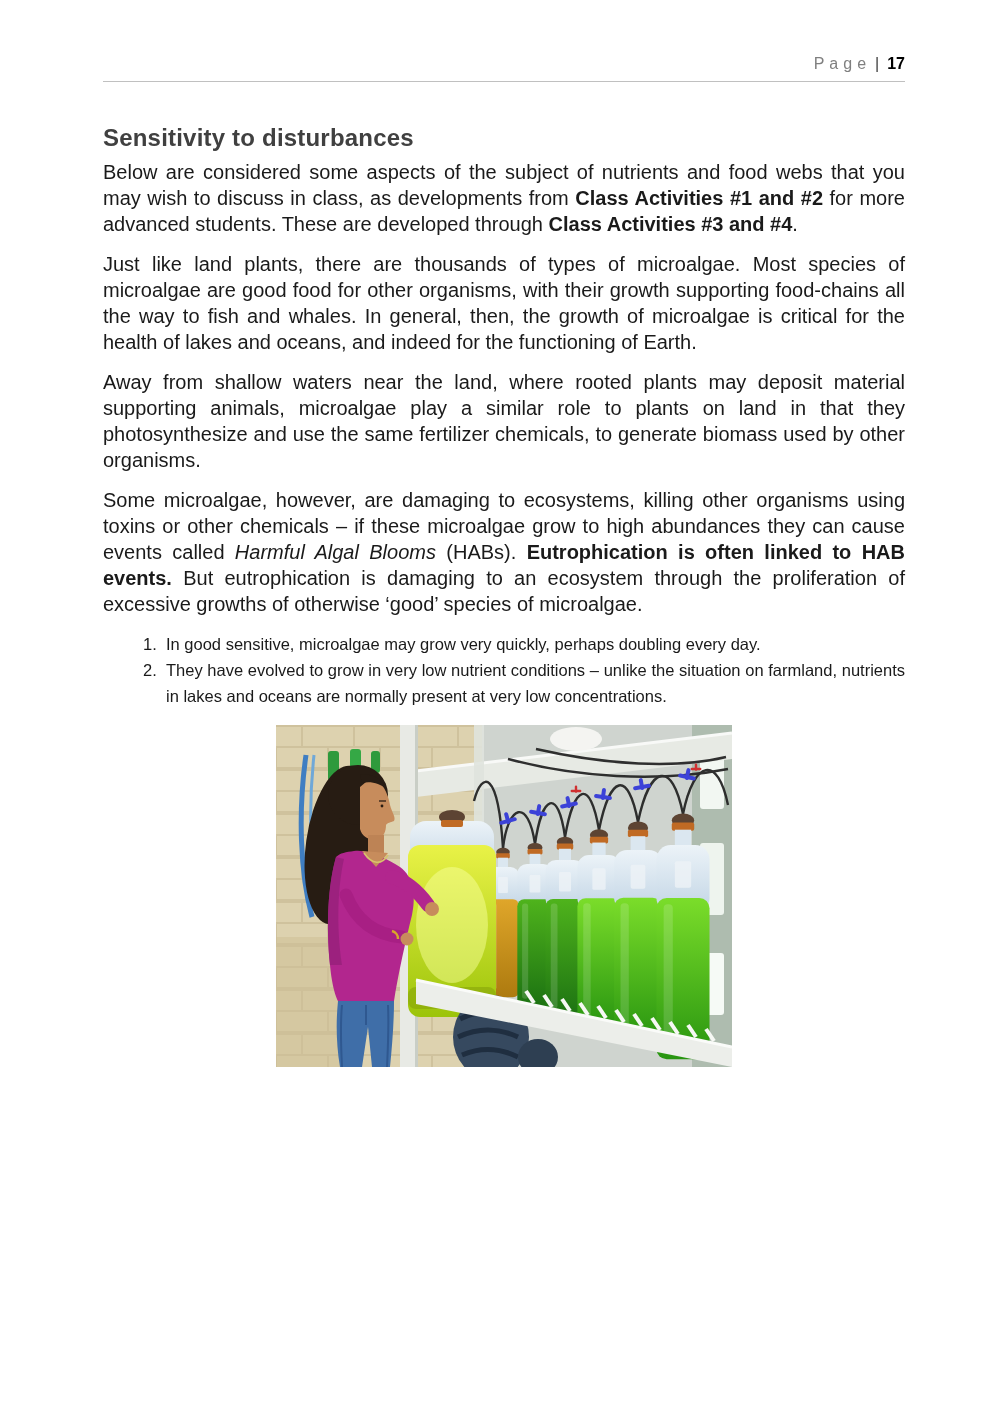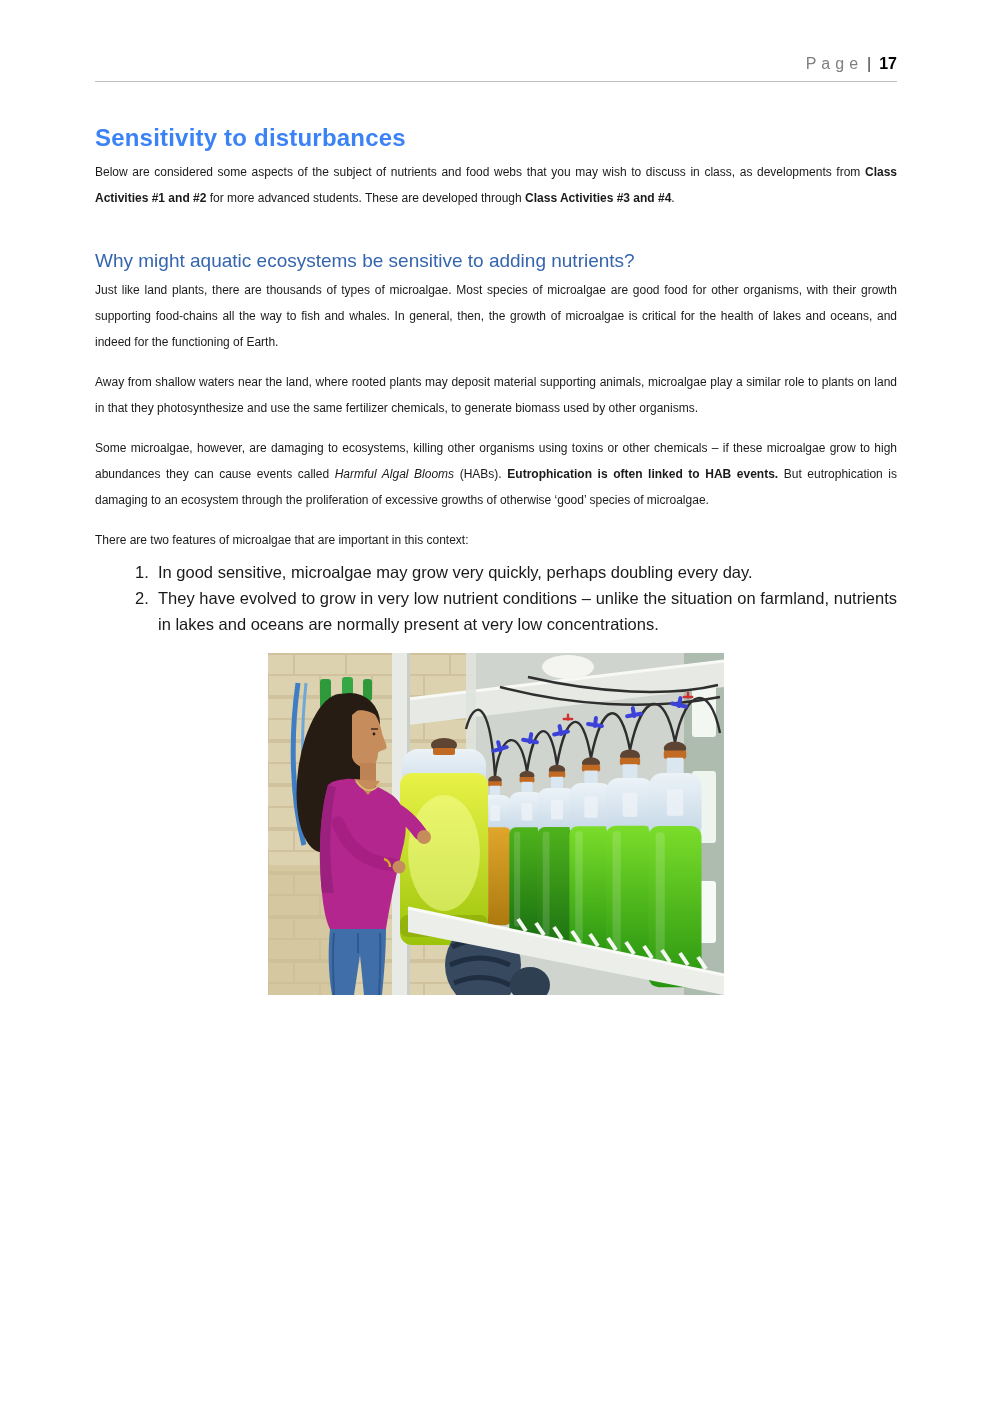--- a/index.html
+++ b/index.html
@@ -1,32 +1,32 @@
 <!DOCTYPE html>
 <html><head>
 <meta charset="utf-8">
 <style>
   html,body{margin:0;padding:0;background:#ffffff;}
   body{
     width:1000px;height:1415px;overflow:hidden;
     font-family:"Liberation Sans","DejaVu Sans",sans-serif;
     color:#1a1a1a;
   }
-  .page{box-sizing:border-box;width:992px;height:1415px;padding:0 95px;position:relative;}
+  .page{box-sizing:border-box;width:992px;height:1415px;padding:0 95px;position:relative;margin-left:8px;}
   
   .hdr{padding-top:54px;text-align:right;font-size:16px;line-height:20px;}
   .hdr .pg{color:#7f7f7f;letter-spacing:5px;}
   .hdr .sep{color:#3a3a3a;margin:0 8px 0 4px;}
   .hdr .num{color:#000;font-weight:bold;}
   .rule{border-bottom:1.5px solid #c0c0c0;margin-top:7px;}
   
-  h1.title{color:#3b82f6;font-size:24px;font-weight:bold;margin:42px 0 7px 0;letter-spacing:.2px;}
+  h1.title{color:#404040;font-size:24px;font-weight:bold;margin:42px 0 7px 0;letter-spacing:.2px;}
   h2.sub{color:#3565AE;font-size:19px;font-weight:normal;margin:39px 0 5px 0;}
   
-  p.body{font-size:12px;line-height:26px;text-align:justify;margin:0 0 14px 0;}
+  p.body{font-size:20px;line-height:26px;text-align:justify;margin:0 0 14px 0;}
   p.body b{font-weight:bold;}
   p.body i{}
   p.features{margin-bottom:6px;}
   
   .list{margin:0;padding:0;}
   .li{display:flex;padding-left:40px;font-size:16.5px;line-height:26px;}
   .li .marker{flex:0 0 23px;text-align:left;}
   .li .txt{flex:1;text-align:justify;}
   
   figure.photo{margin:16px auto 0 auto;width:456px;height:342px;padding:0;}
@@ -39,29 +39,27 @@
 
   <div class="hdr">
     <span class="pg">Page</span><span class="sep">|</span><span class="num">17</span>
   </div>
   <div class="rule"></div>
 
   <h1 class="title">Sensitivity to disturbances</h1>
 
   <p class="body"><span>Below are considered some aspects of the subject of nutrients and food webs that you may wish to discuss in class, as developments from </span><b>Class Activities #1 and #2</b><span> for more advanced students. These are developed through </span><b>Class Activities #3 and #4</b><span>.</span></p>
 
-  <h2 class="sub">Why might aquatic ecosystems be sensitive to adding nutrients?</h2>
 
   <p class="body">Just like land plants, there are thousands of types of microalgae. Most species of microalgae are good food for other organisms, with their growth supporting food-chains all the way to fish and whales. In general, then, the growth of microalgae is critical for the health of lakes and oceans, and indeed for the functioning of Earth.</p>
 
   <p class="body">Away from shallow waters near the land, where rooted plants may deposit material supporting animals, microalgae play a similar role to plants on land in that they photosynthesize and use the same fertilizer chemicals, to generate biomass used by other organisms.</p>
 
   <p class="body"><span>Some microalgae, however, are damaging to ecosystems, killing other organisms using toxins or other chemicals – if these microalgae grow to high abundances they can cause events called </span><i>Harmful Algal Blooms</i><span> (HABs). </span><b>Eutrophication is often linked to HAB events.</b><span> But eutrophication is damaging to an ecosystem through the proliferation of excessive growths of otherwise ‘good’ species of microalgae.</span></p>
 
-  <p class="body features">There are two features of microalgae that are important in this context:</p>
 
   <div class="list">
     <div class="li">
       <span class="marker">1.</span>
       <span class="txt">In good sensitive, microalgae may grow very quickly, perhaps doubling every day.</span>
     </div>
     <div class="li">
       <span class="marker">2.</span>
       <span class="txt">They have evolved to grow in very low nutrient conditions – unlike the situation on farmland, nutrients in lakes and oceans are normally present at very low concentrations.</span>
     </div>

